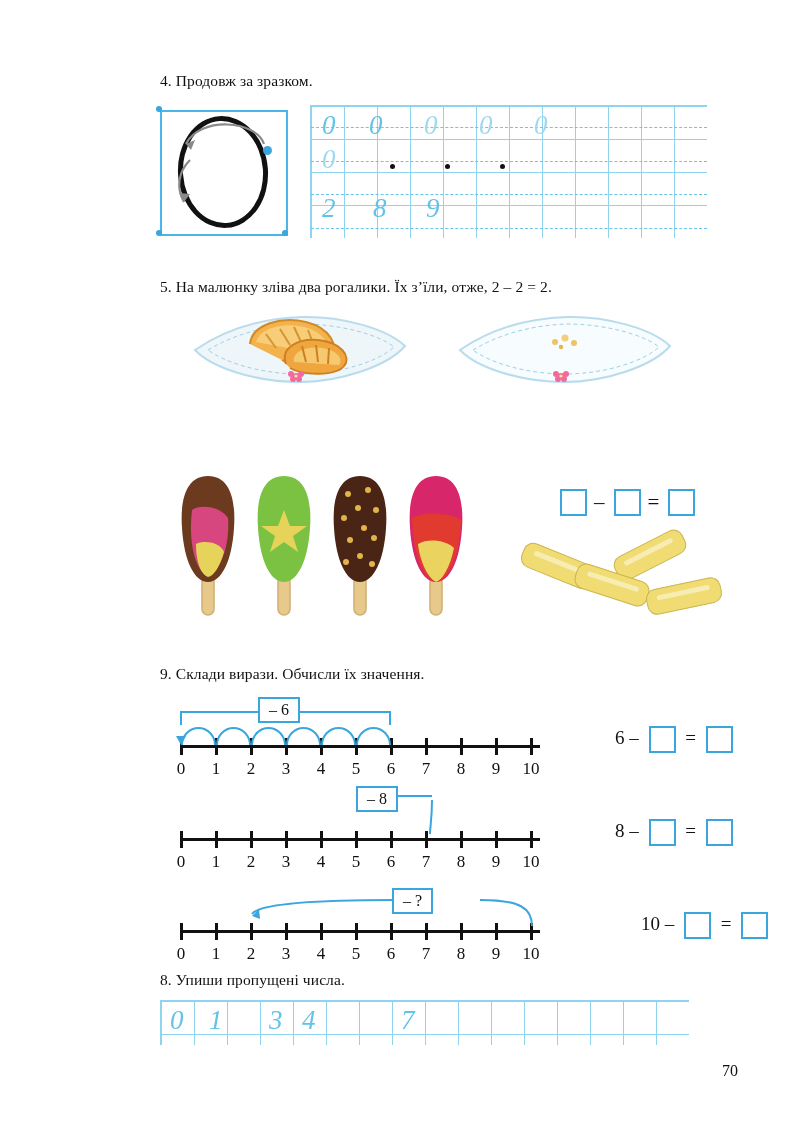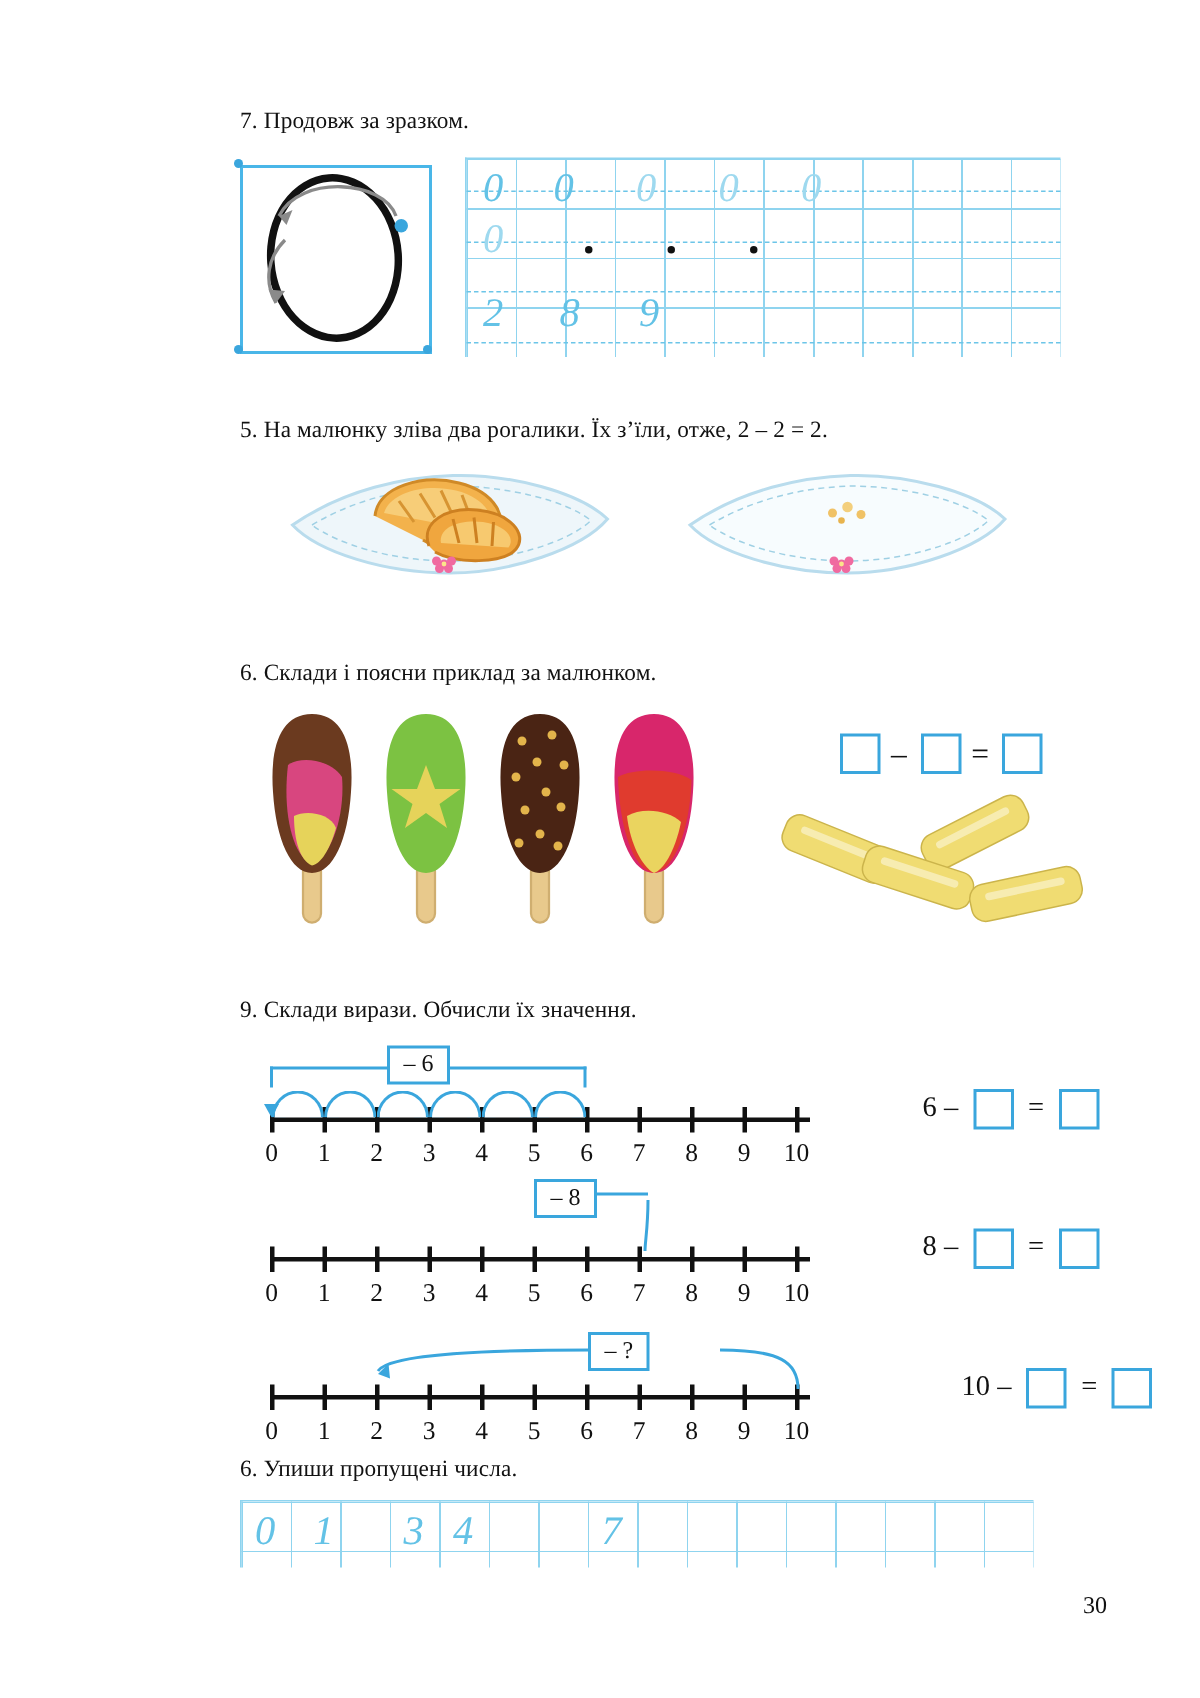--- a/index.html
+++ b/index.html
@@ -232,21 +232,21 @@
     top: 1062px;
     font-size: 16px;
     color: #111;
   }
 </style>
 </head>
 <body>
 
 <div class="page">
 
-  <div class="task-text" id="task4-label">7. Продовж за зразком.</div>
+  <div class="task-text" id="task4-label">4. Продовж за зразком.</div>
 
   <div class="t4-model">
 
     <div class="frame-line" style="left:0;top:0;width:1.5px;height:125px;"></div>
     <div class="frame-line" style="left:126px;top:0;width:1.5px;height:125px;"></div>
     <div class="frame-line" style="left:0;top:0;width:128px;height:1.5px;"></div>
     <div class="frame-line" style="left:0;top:124px;width:128px;height:1.5px;"></div>
     <div class="t4-oval"></div>
     <svg width="128" height="125" style="position:absolute;left:0;top:0;">
       <path d="M 104 34 C 96 10, 40 6, 26 34" fill="none" stroke="#8a8a8a" stroke-width="2.2"></path>
@@ -320,21 +320,20 @@
         <circle cx="0" cy="0" r="3" fill="#f06aa0"></circle>
         <circle cx="-5" cy="-2" r="3" fill="#f06aa0"></circle>
         <circle cx="5" cy="-2" r="3" fill="#f06aa0"></circle>
         <circle cx="-3" cy="3" r="3" fill="#f06aa0"></circle>
         <circle cx="3" cy="3" r="3" fill="#f06aa0"></circle>
         <circle cx="0" cy="0" r="1.6" fill="#fce58a"></circle>
       </g>
     </svg>
   </div>
 
-  <div class="task-text" id="task6-label">6. Склади і поясни приклад за малюнком.</div>
 
   <div class="icecream" style="left:176px;top:470px;width:64px;height:150px;">
     <svg viewBox="0 0 64 150" width="64" height="150">
       <rect x="26" y="105" width="12" height="40" rx="6" fill="#e8c98c" stroke="#cfae70" stroke-width="1.5"></rect>
       <path d="M32 6 C 54 6, 60 30, 58 58 C 56 90, 46 112, 32 112 C 18 112, 8 90, 6 58 C 4 30, 10 6, 32 6 Z" fill="#6b3a1f"></path>
       <path d="M16 40 C 24 34, 44 36, 52 48 C 54 72, 46 100, 32 106 C 20 102, 12 74, 16 40 Z" fill="#d8467f"></path>
       <path d="M20 74 C 28 70, 44 72, 48 82 C 44 96, 38 106, 32 107 C 24 104, 20 90, 20 74 Z" fill="#e6d35a"></path>
     </svg>
   </div>
 
@@ -507,35 +506,35 @@
   </div>
 
   <div class="side-eq" style="left:608px;top:912px;margin-left:33px;">
     <span>10</span>
     <span>–</span>
     <span class="eq-box"></span>
     <span>=</span>
     <span class="eq-box"></span>
   </div>
 
-  <div class="task-text" id="task8-label">6. Упиши пропущені числа.</div>
+  <div class="task-text" id="task8-label">8. Упиши пропущені числа.</div>
 
   <div class="grid-wrap" id="t8-grid">
     <div class="hand-digit solid" style="left:9px;top:6px;">0</div>
     <div class="hand-digit solid" style="left:48px;top:6px;">1</div>
     <div class="hand-digit solid" style="left:75px;top:6px;"></div>
     <div class="hand-digit solid" style="left:108px;top:6px;">3</div>
     <div class="hand-digit solid" style="left:141px;top:6px;">4</div>
     <div class="hand-digit solid" style="left:174px;top:6px;"></div>
     <div class="hand-digit solid" style="left:207px;top:6px;"></div>
     <div class="hand-digit solid" style="left:240px;top:6px;">7</div>
     <div class="hand-digit solid" style="left:273px;top:6px;"></div>
     <div class="hand-digit solid" style="left:306px;top:6px;"></div>
     <div class="hand-digit solid" style="left:339px;top:6px;"></div>
     <div class="hand-digit solid" style="left:372px;top:6px;"></div>
     <div class="hand-digit solid" style="left:405px;top:6px;"></div>
     <div class="hand-digit solid" style="left:438px;top:6px;"></div>
     <div class="hand-digit solid" style="left:471px;top:6px;"></div>
     <div class="hand-digit solid" style="left:504px;top:6px;"></div>
   </div>
 
-  <div id="page-number">30</div>
+  <div id="page-number">70</div>
 </div>
 
 </body></html>

